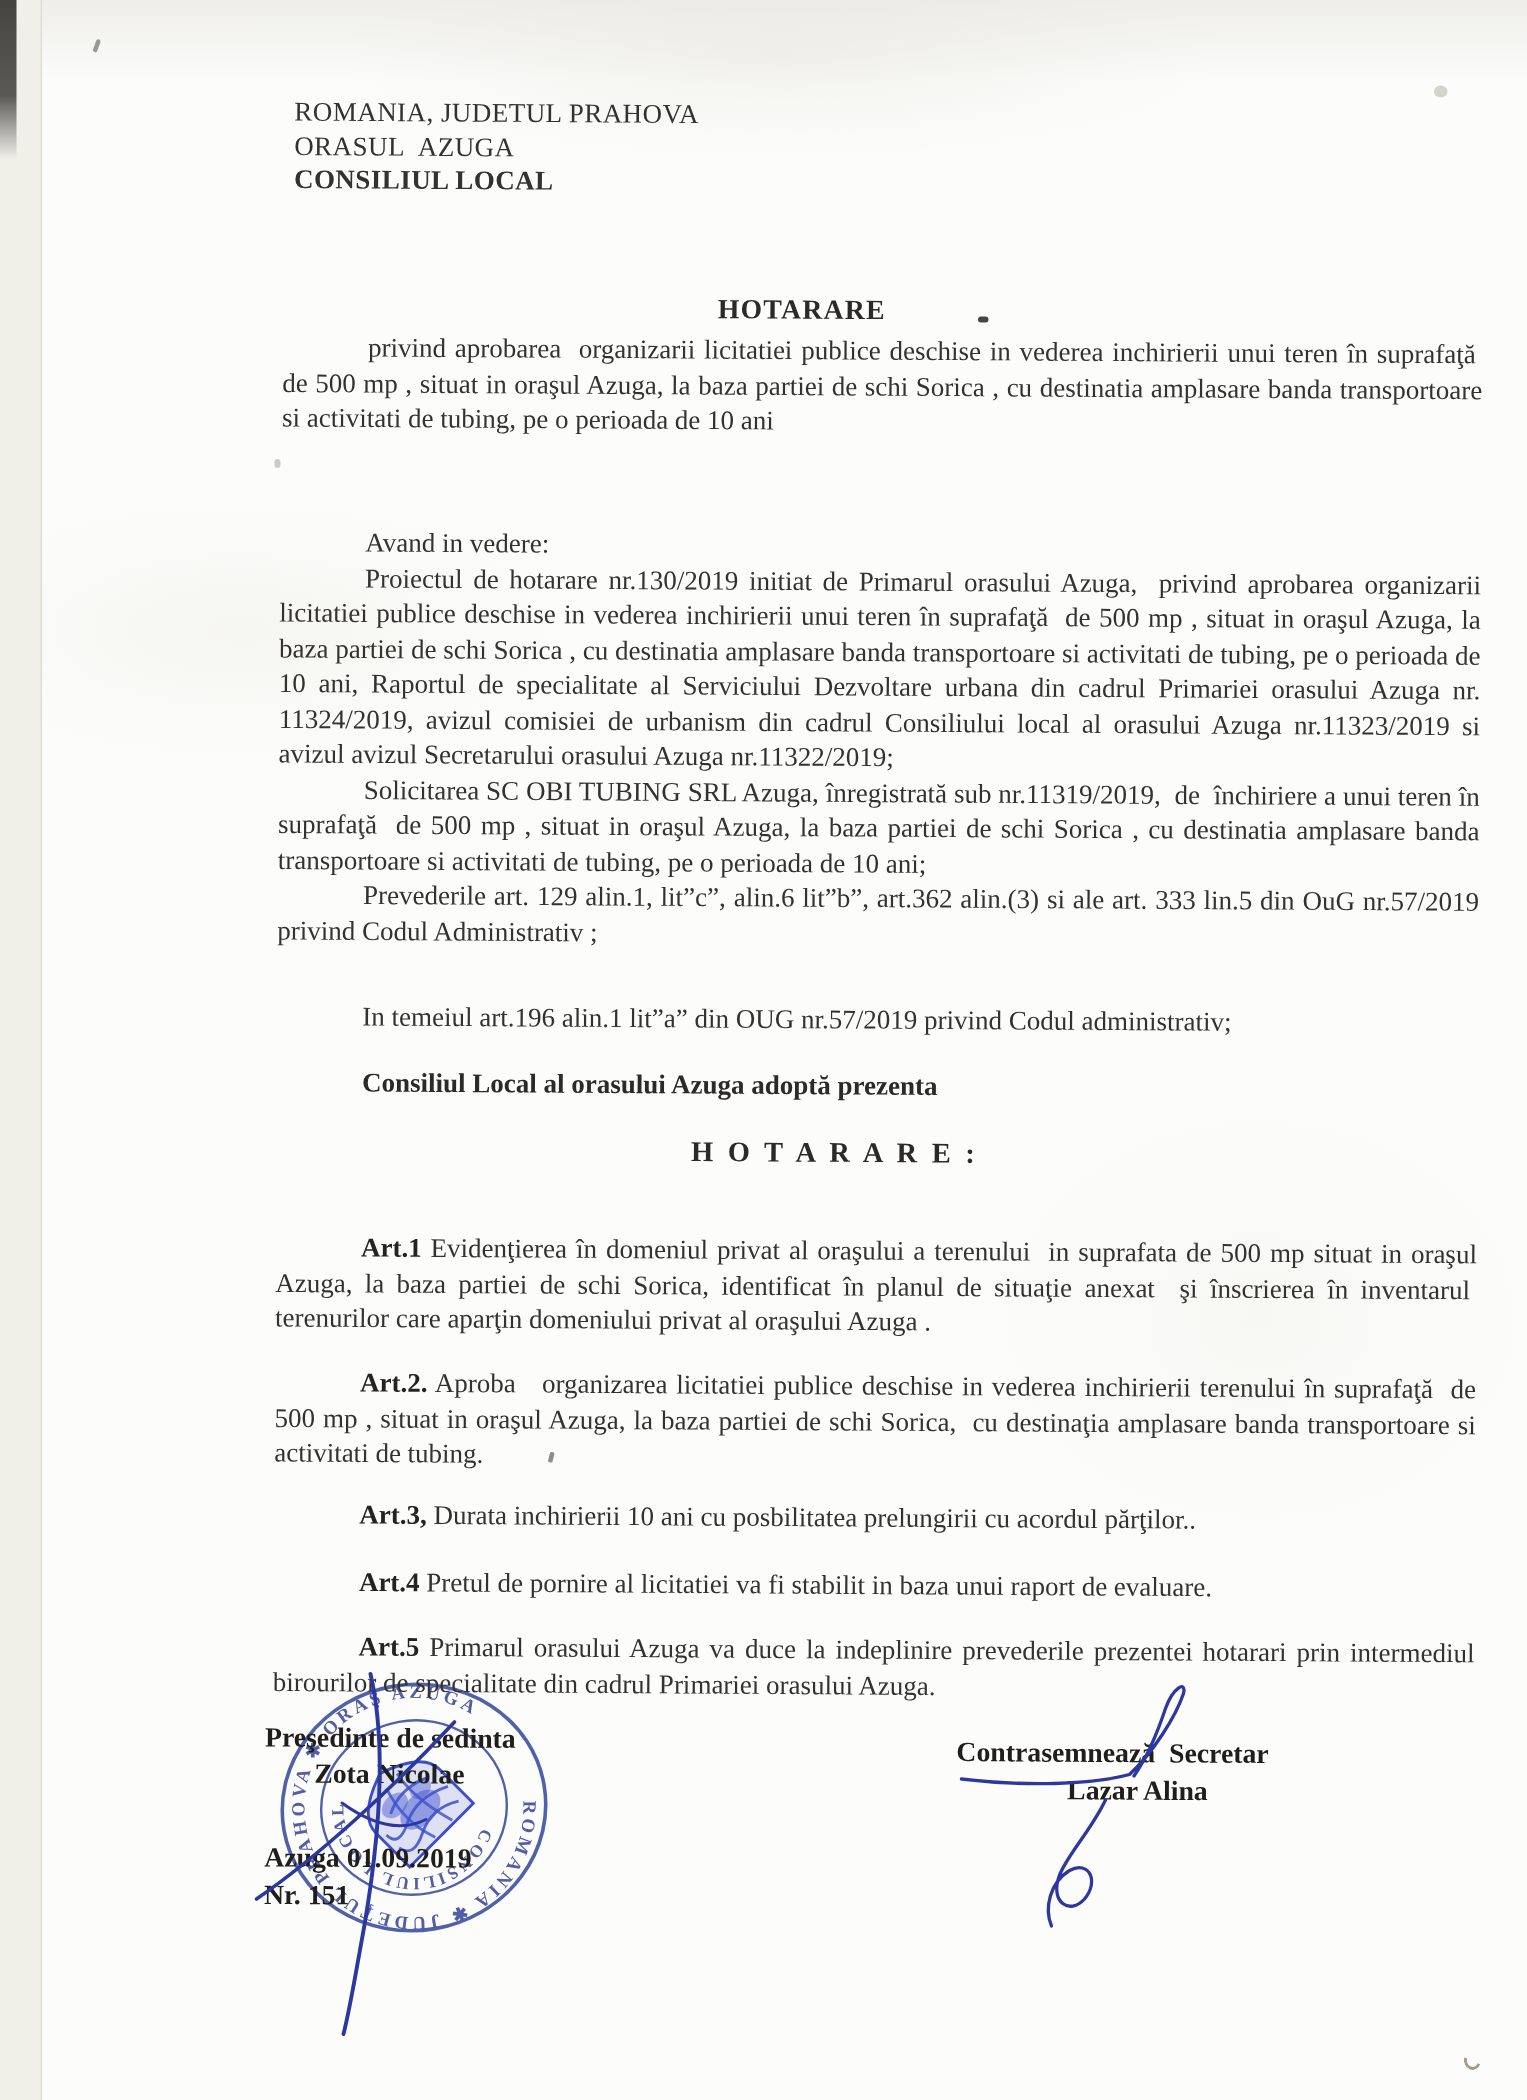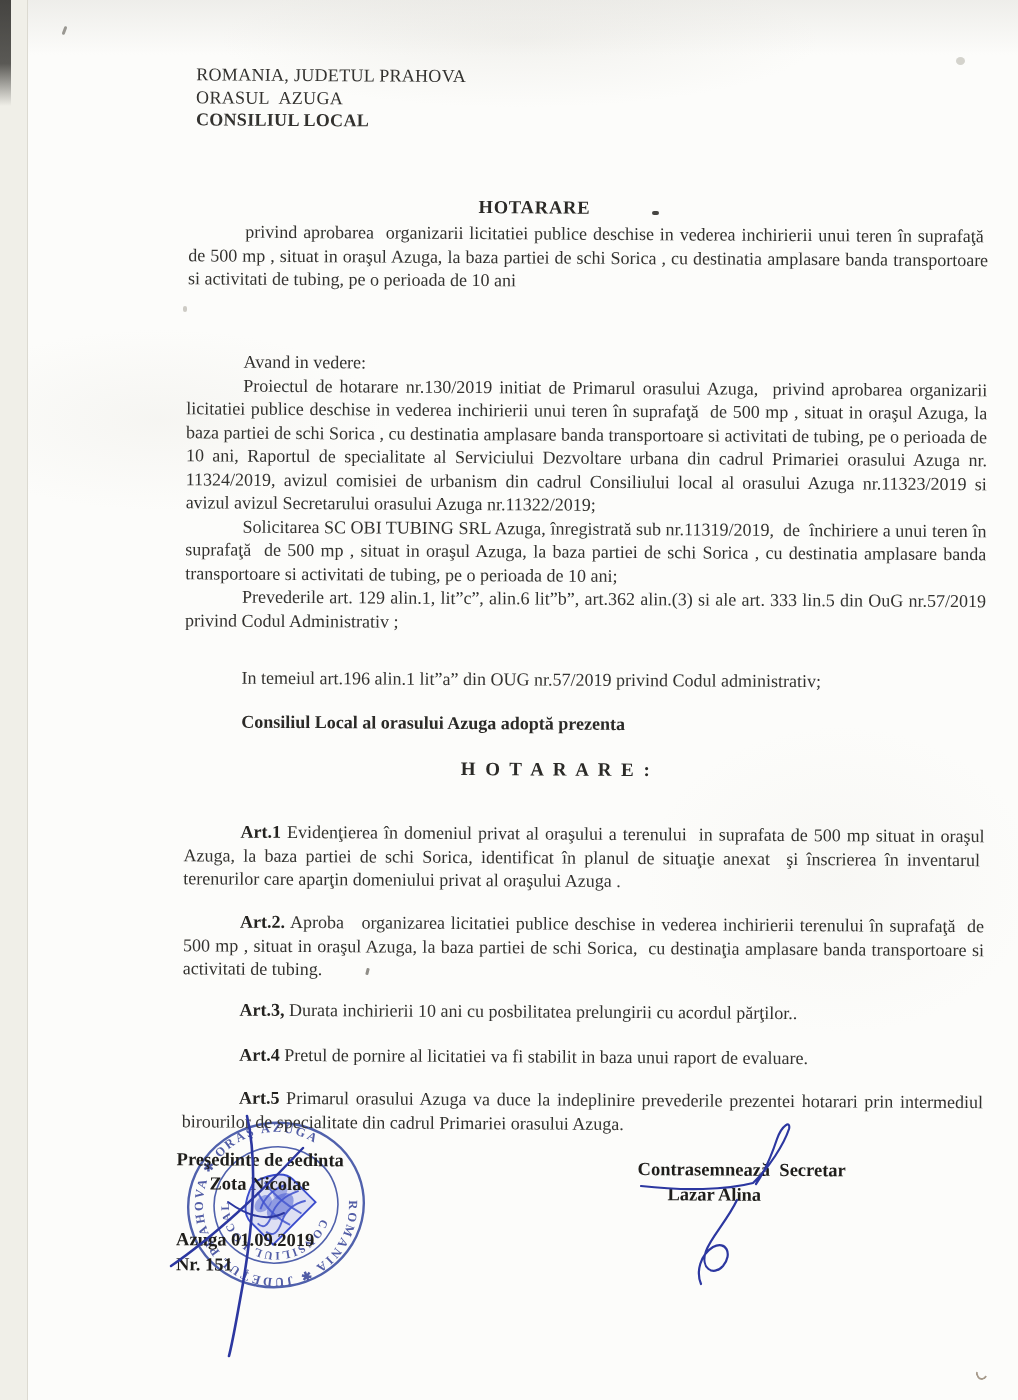--- a/index.html
+++ b/index.html
@@ -50,21 +50,21 @@
     font-weight:bold; font-size:19px; letter-spacing:2.5px; color:#2b2a27; }
 
   .art{ position:absolute; left:188px; width:801px; }
   .art b{ color:#242320; }
   #art1{ top:803px; } #art2{ top:893px; } #art3{ top:981px; } #art4{ top:1026px; } #art5{ top:1069px; }
 
   .sig{ position:absolute; font-weight:bold; font-size:18.5px; color:#1f1e1b; white-space:nowrap; }
   #sig-left-role{ left:183px; top:1150px; }
   #sig-left-name{ left:216px; top:1174px; }
   #sig-right-role{ left:644px; top:1157px; }
-  #sig-right-name{ left:674px; top:1182px; }
+  #sig-right-name{ left:718px; top:1182px; }
   #issue-date{ left:183px; top:1230px; }
   #issue-nr{ left:183px; top:1255px; }
 
   .stamp-svg{ position:absolute; left:186px; top:1116px; z-index:1; }
   .pen-svg{ position:absolute; left:0; top:0; z-index:3; pointer-events:none; }
 </style>
 </head>
 <body>
 
 <div class="page">

